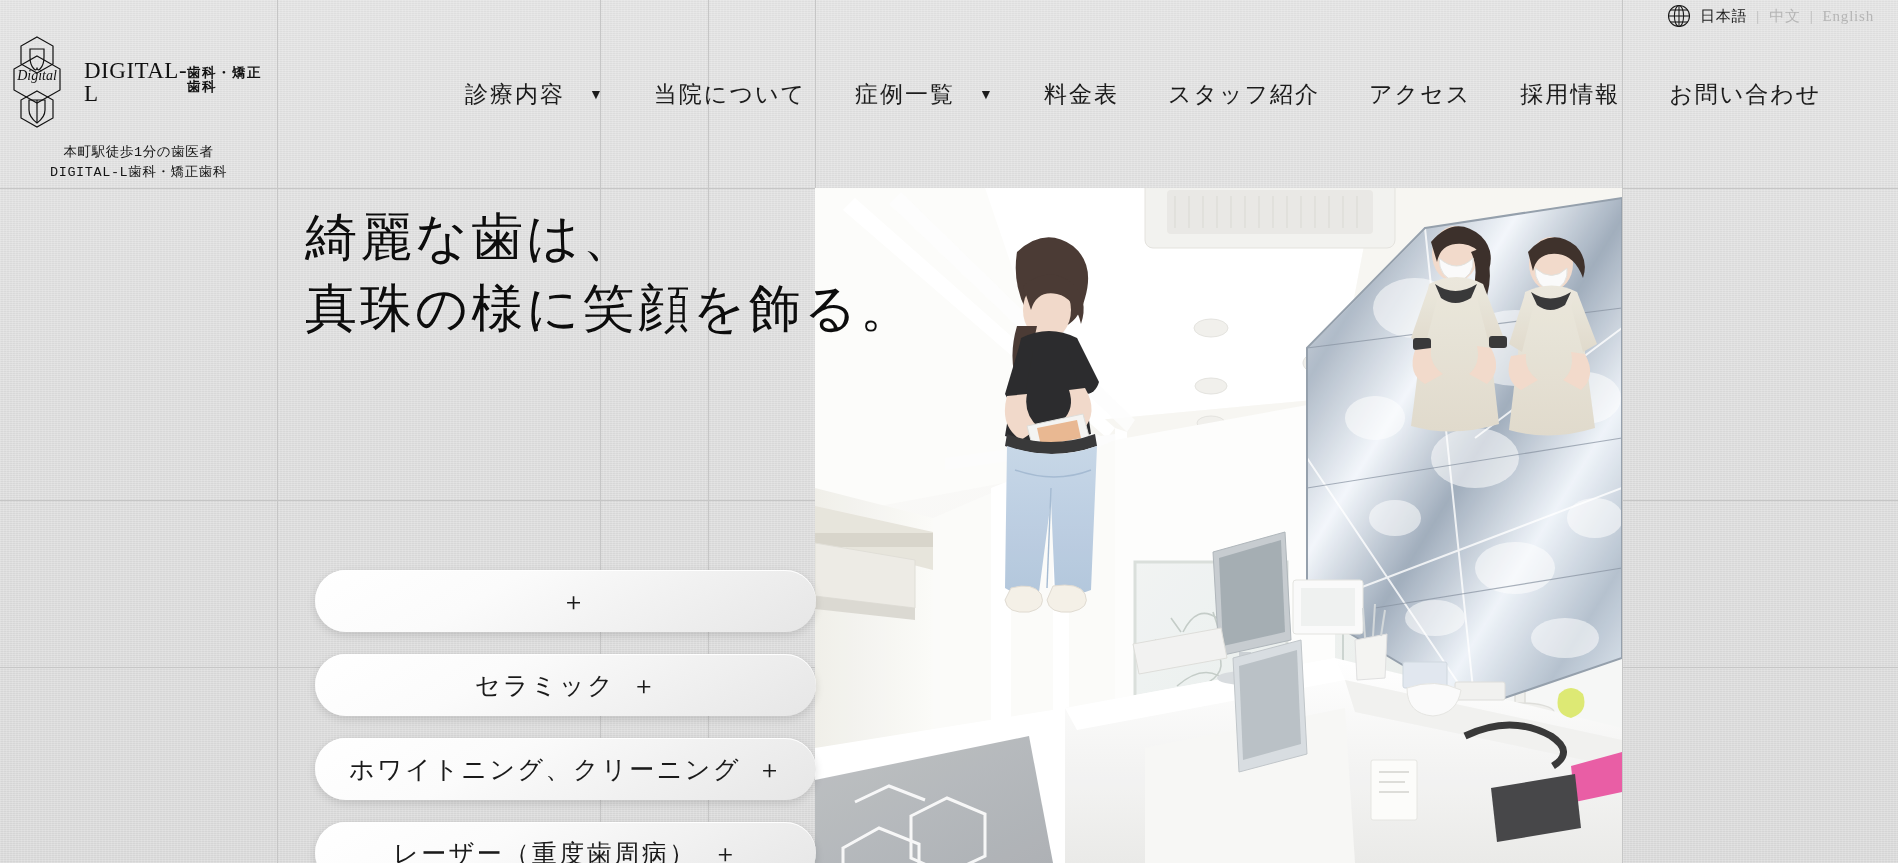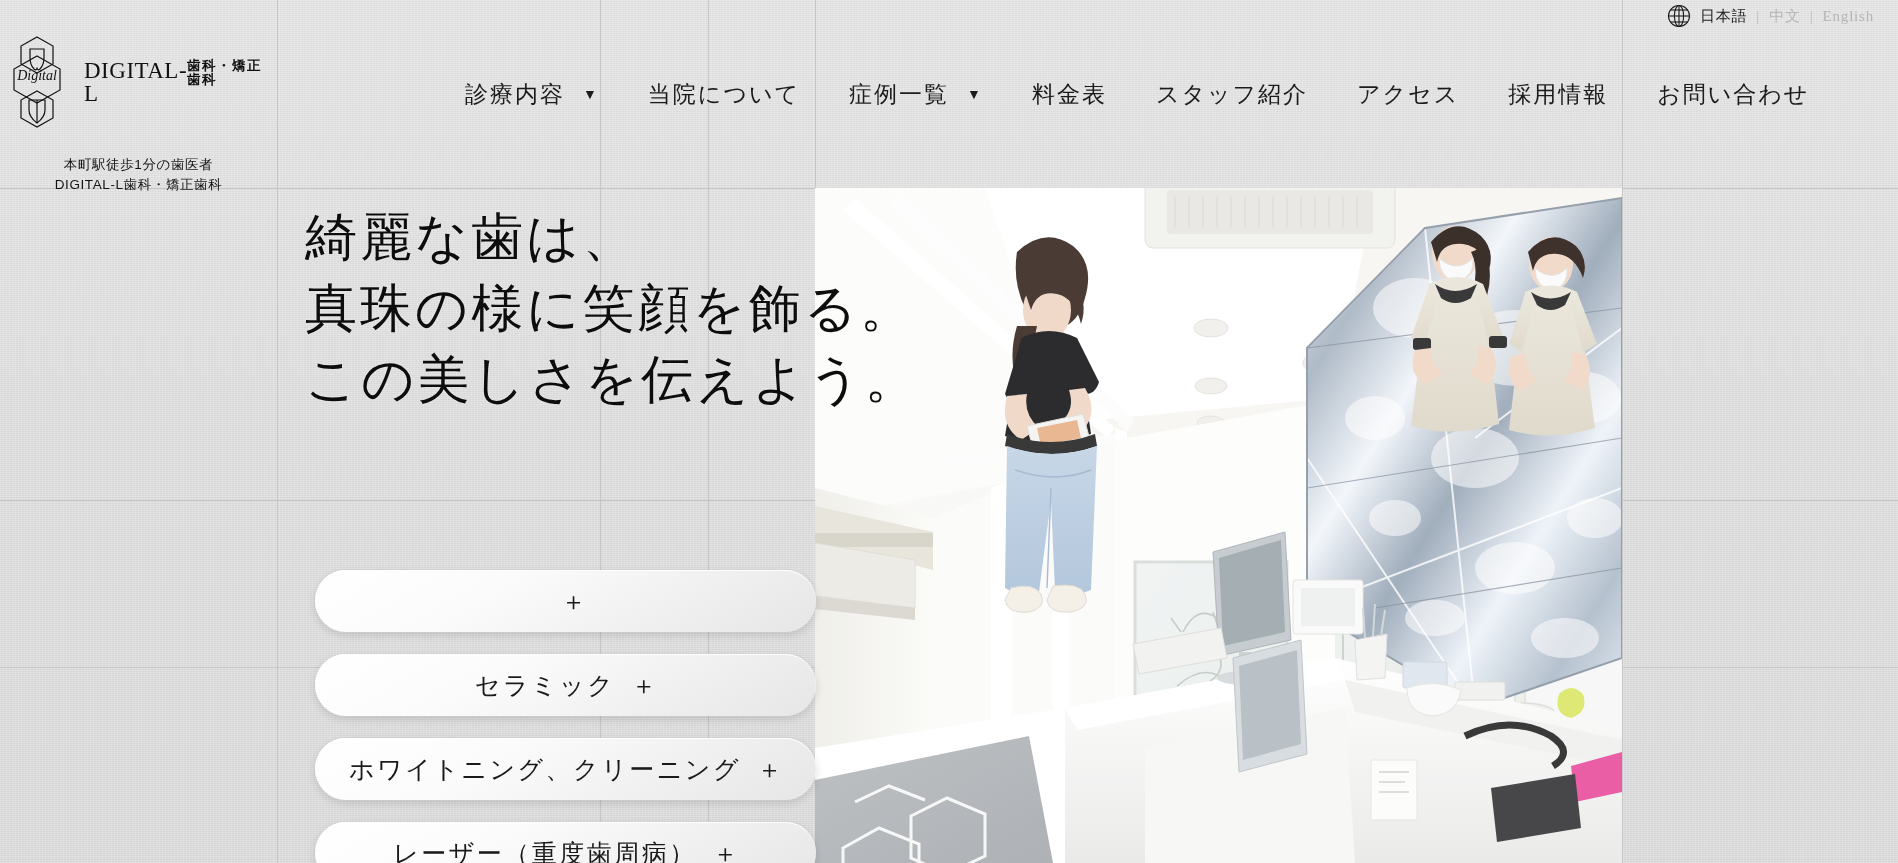--- a/index.html
+++ b/index.html
@@ -38,27 +38,27 @@
     padding-top:22px;
   }
   #logo-row { display:flex; align-items:center; gap:10px; }
   #logo-mark { width:74px; height:96px; flex:none; }
   #logo-text { display:flex; flex-direction:row; line-height:1; }
   #logo-title {
     font-size:23px; letter-spacing:.5px; color:#111;
     font-family:"Liberation Serif","DejaVu Serif",serif; font-weight:400;
   }
   #logo-sub {
-    font-size:13.5px; letter-spacing:1.5px; color:#111; 
+    font-size:13.5px; letter-spacing:1.5px; color:#111; margin-top:7px;
     font-family:"DejaVu Sans","Liberation Sans",sans-serif; font-weight:700;
   }
   #logo-tagline {
-    margin-top:25px; text-align:center; color:#141414;
+    margin-top:13px; text-align:center; color:#141414;
     font-size:13.5px; line-height:1.45; letter-spacing:.6px;
-    font-family:Liberation Sans, sans-serif;
+    font-family:Liberation Mono, monospace;
   }
 
   
   #lang {
     position:absolute; right:24px; top:4px;
     display:flex; align-items:center; gap:9px;
     font-size:15px; letter-spacing:.8px;
   }
   #globe-icon { width:24px; height:24px; display:block; }
   .lang-item { cursor:pointer; }
@@ -66,21 +66,21 @@
   .lang-item.muted { color:#b5b5b5; }
   .lang-sep { color:#b9b9b9; font-size:15px; }
 
   
   #nav {
     position:absolute; left:277px; top:0; right:0; height:188px;
     display:flex; align-items:center;
     padding-left:188px;
   }
   .nav-item {
-    display:flex; align-items:center; gap:18px;
+    display:flex; align-items:center; gap:24px;
     font-size:23px; color:#1b1b1b; letter-spacing:2px;
     margin-right:49px; cursor:pointer; white-space:nowrap;
   }
   .nav-item:last-child { margin-right:0; }
   .caret { font-size:14px; line-height:1; position:relative; top:1px; }
 
   
   #hero { position:absolute; left:0; top:188px; width:1599px; height:675px; }
 
   #hero-copy {
@@ -495,21 +495,20 @@
           <line x1="564" y1="604" x2="594" y2="604"></line>
         </g>
 
         <rect width="807" height="675" fill="#ffffff" opacity=".07"></rect>
       </svg>
     </div>
 
     <div id="hero-copy">
       <div>綺麗な歯は、</div>
       <div>真珠の様に笑顔を飾る。</div>
-      <div>この美しさを伝えよう。</div>
     </div>
 
     <div id="pill-list">
       <div class="pill">
         <span class="pill-plus">＋</span>
       </div>
       <div class="pill">
         <span class="pill-label">セラミック</span>
         <span class="pill-plus">＋</span>
       </div>

